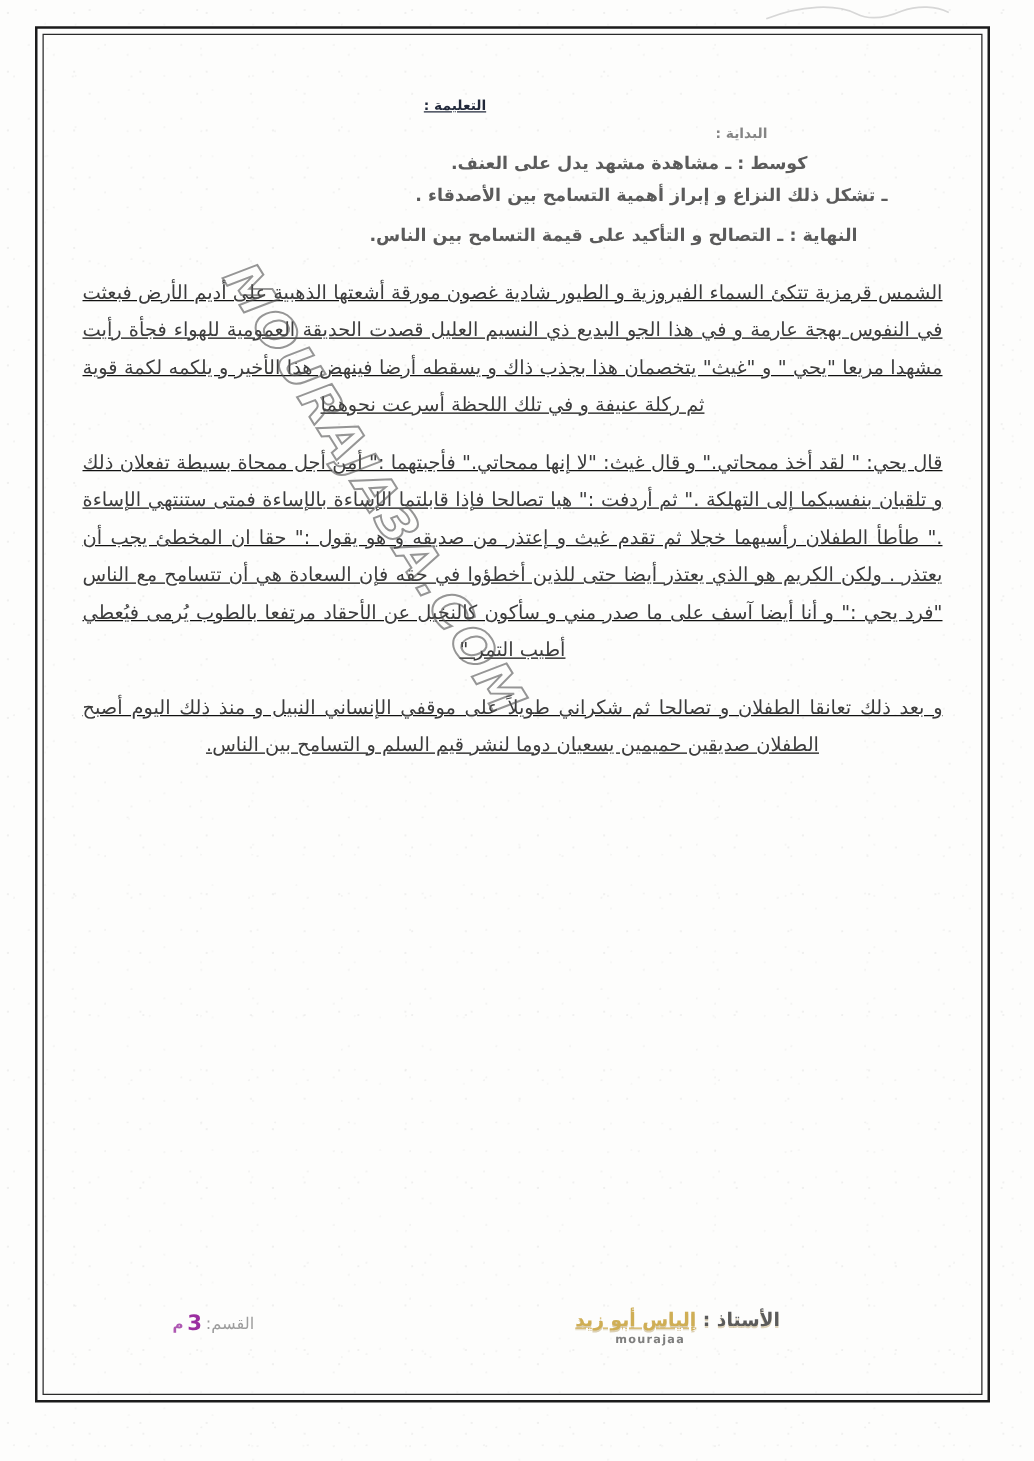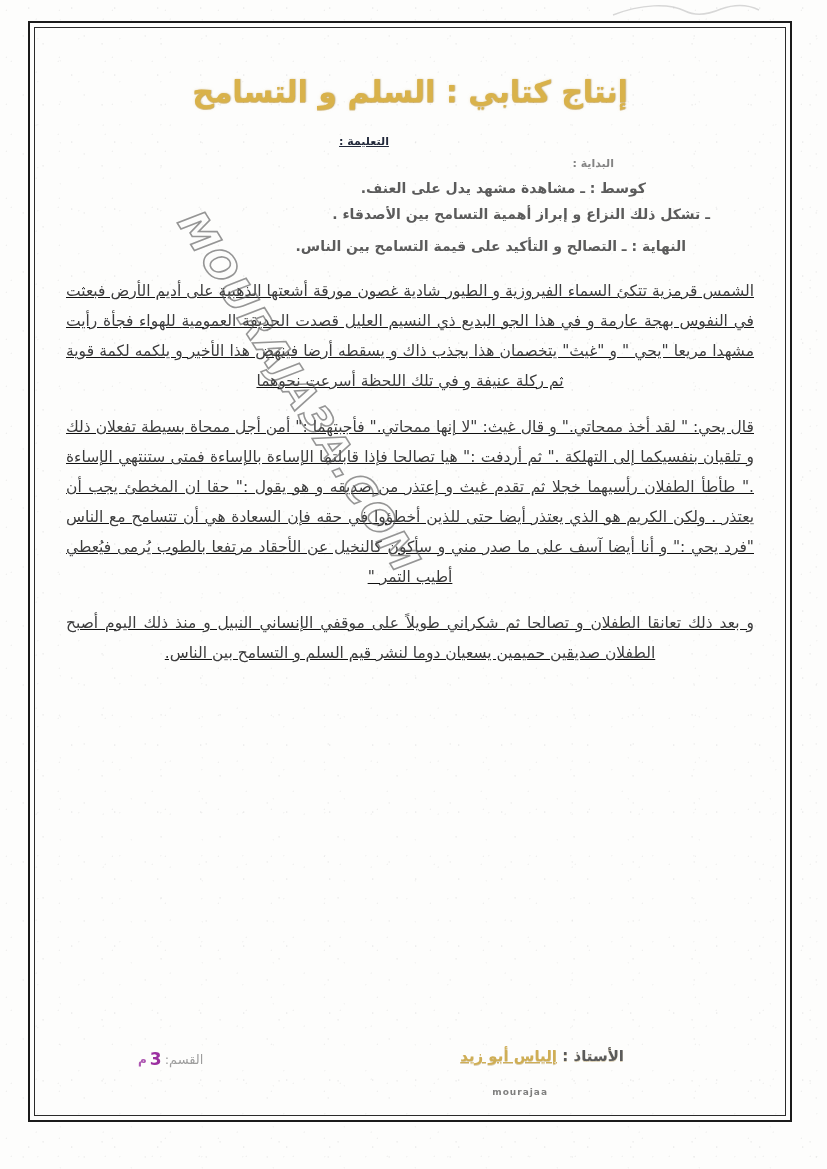--- a/index.html
+++ b/index.html
@@ -209,21 +209,20 @@
   .sig-stamp {
     position: absolute;
     right: 206px;
     top: 20px;
     font-size: 9px;
     font-weight: bold;
     color: #555;
     letter-spacing: 1px;
     opacity: .75;
     filter: blur(.25px);
-    margin-top: 20px;
   }
   .class-box {
     position: absolute;
     left: 72px;
     top: 2px;
     display: flex;
     flex-direction: row;
     align-items: center;
     gap: 3px;
     direction: rtl;
@@ -259,21 +258,20 @@
   <svg id="scan-artifact" viewBox="0 0 150 20" xmlns="http://www.w3.org/2000/svg">
     <path d="M2 13 C 30 2, 58 1, 74 9 C 84 14, 96 13, 110 7 C 124 2, 138 3, 148 8" fill="none" stroke="#b9b9b9" stroke-width="1.4"></path>
   </svg>
 
   <div id="page-frame">
     <div id="page-frame-inner"></div>
   </div>
 
   <div id="content">
 
-    <h1 class="doc-title">إنتاج كتابي : السلم و التسامح</h1>
 
     <section class="instructions">
       <div class="instr-heading">التعليمة :</div>
 
       <div class="instr-sub">البداية :</div>
 
       <div class="instr-line l1">
         <span>كوسط :</span>
         <span>ـ مشاهدة مشهد يدل على العنف.</span>
       </div>

